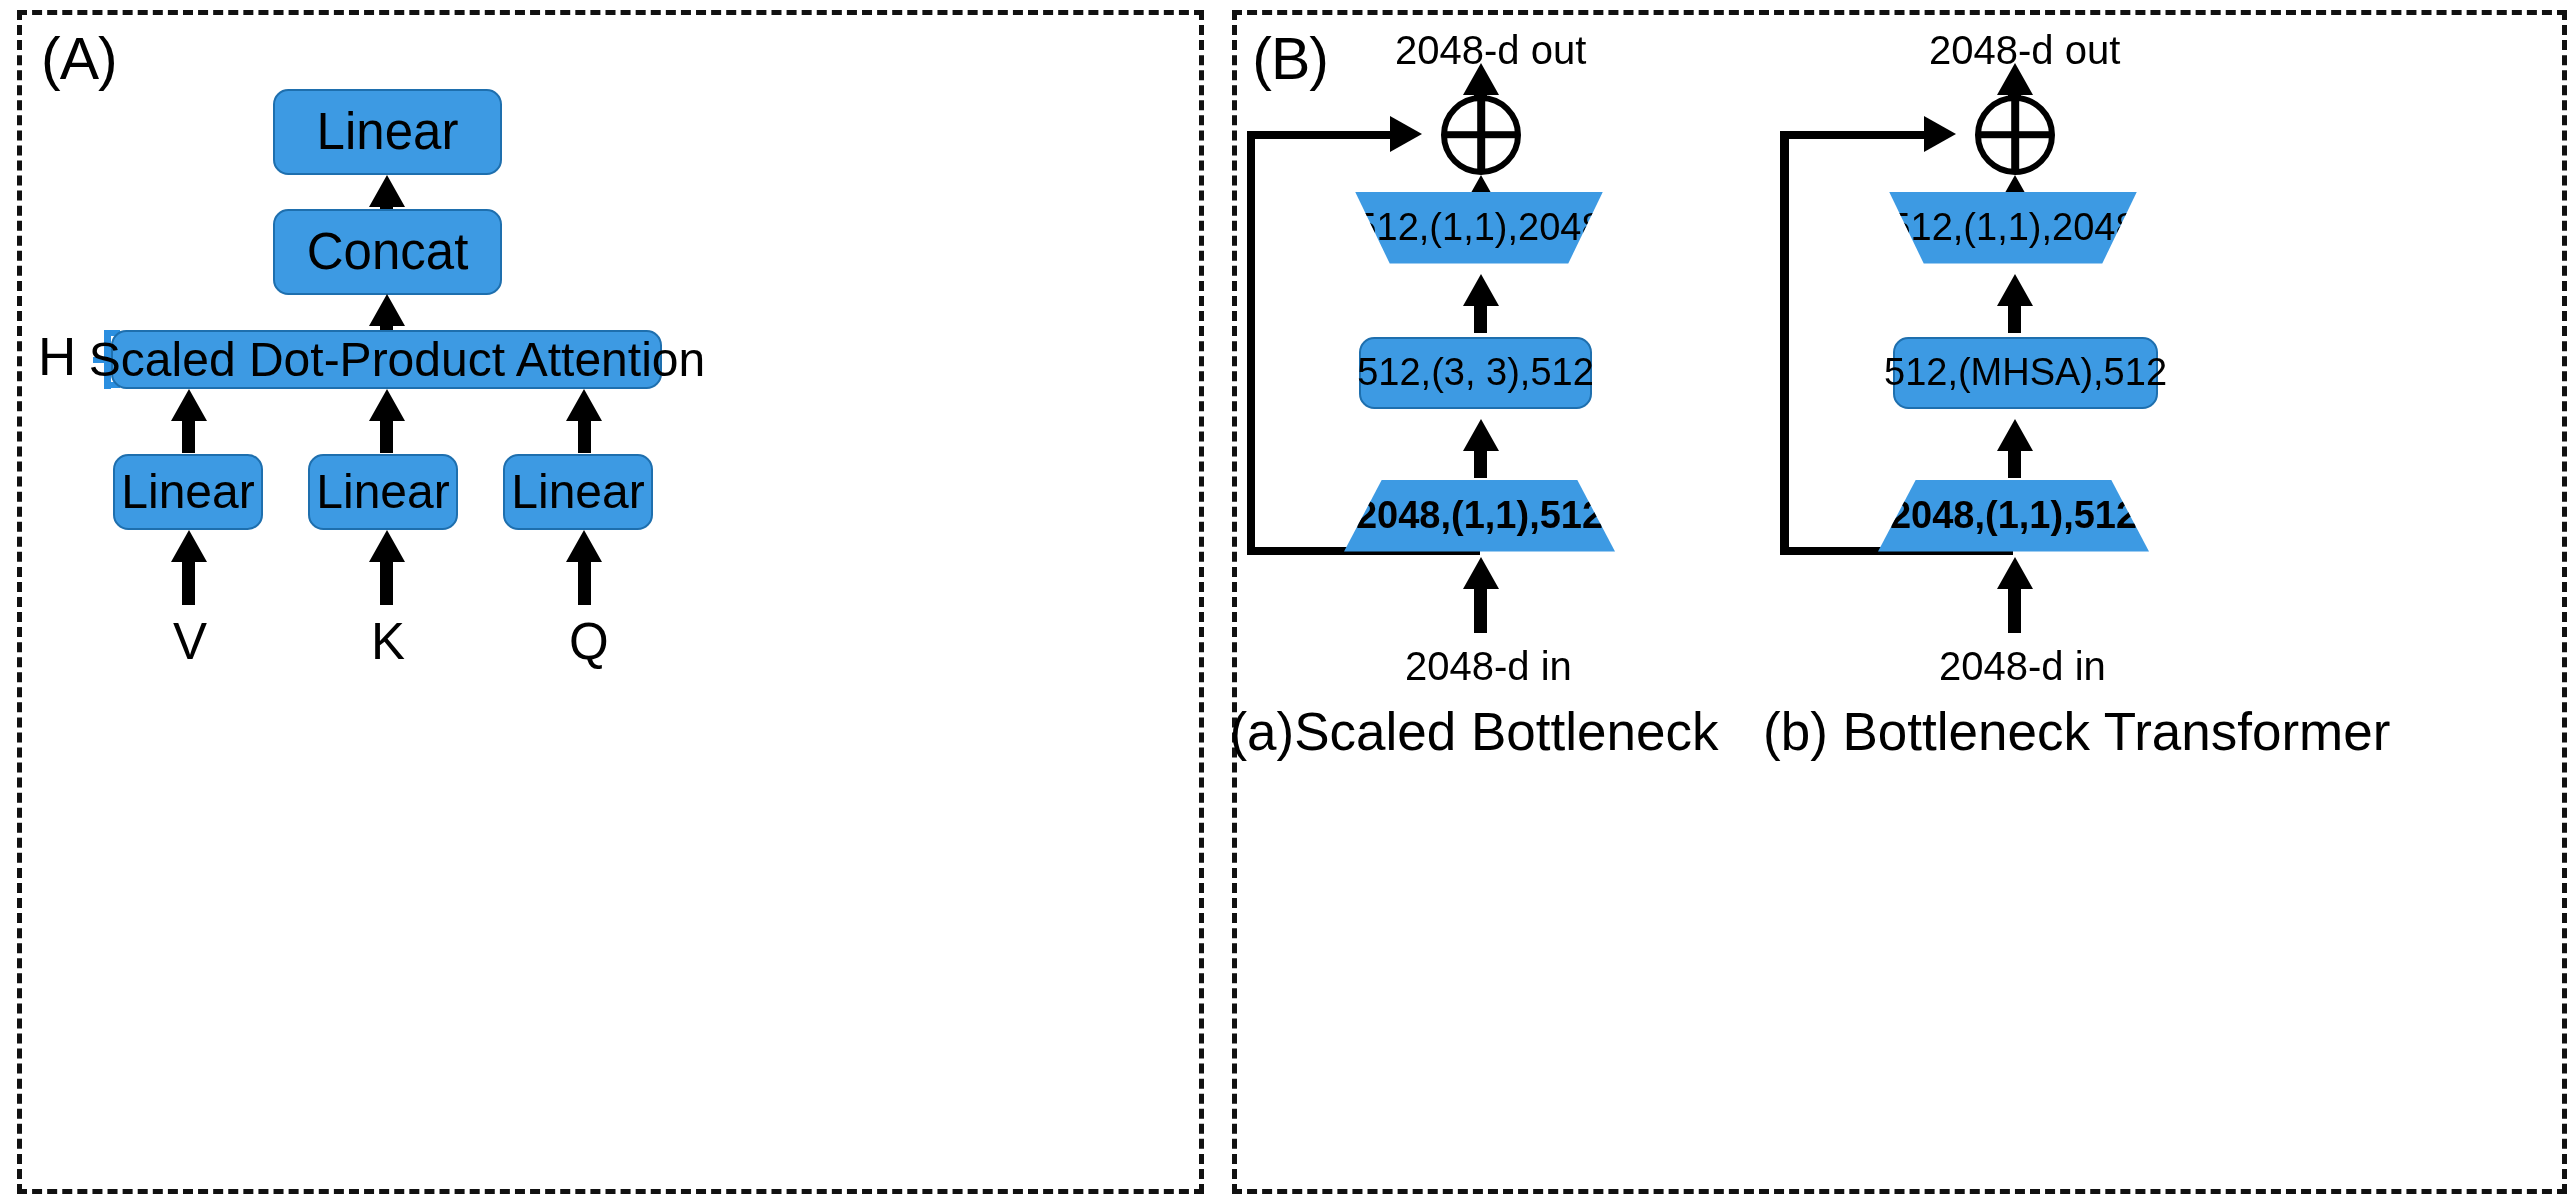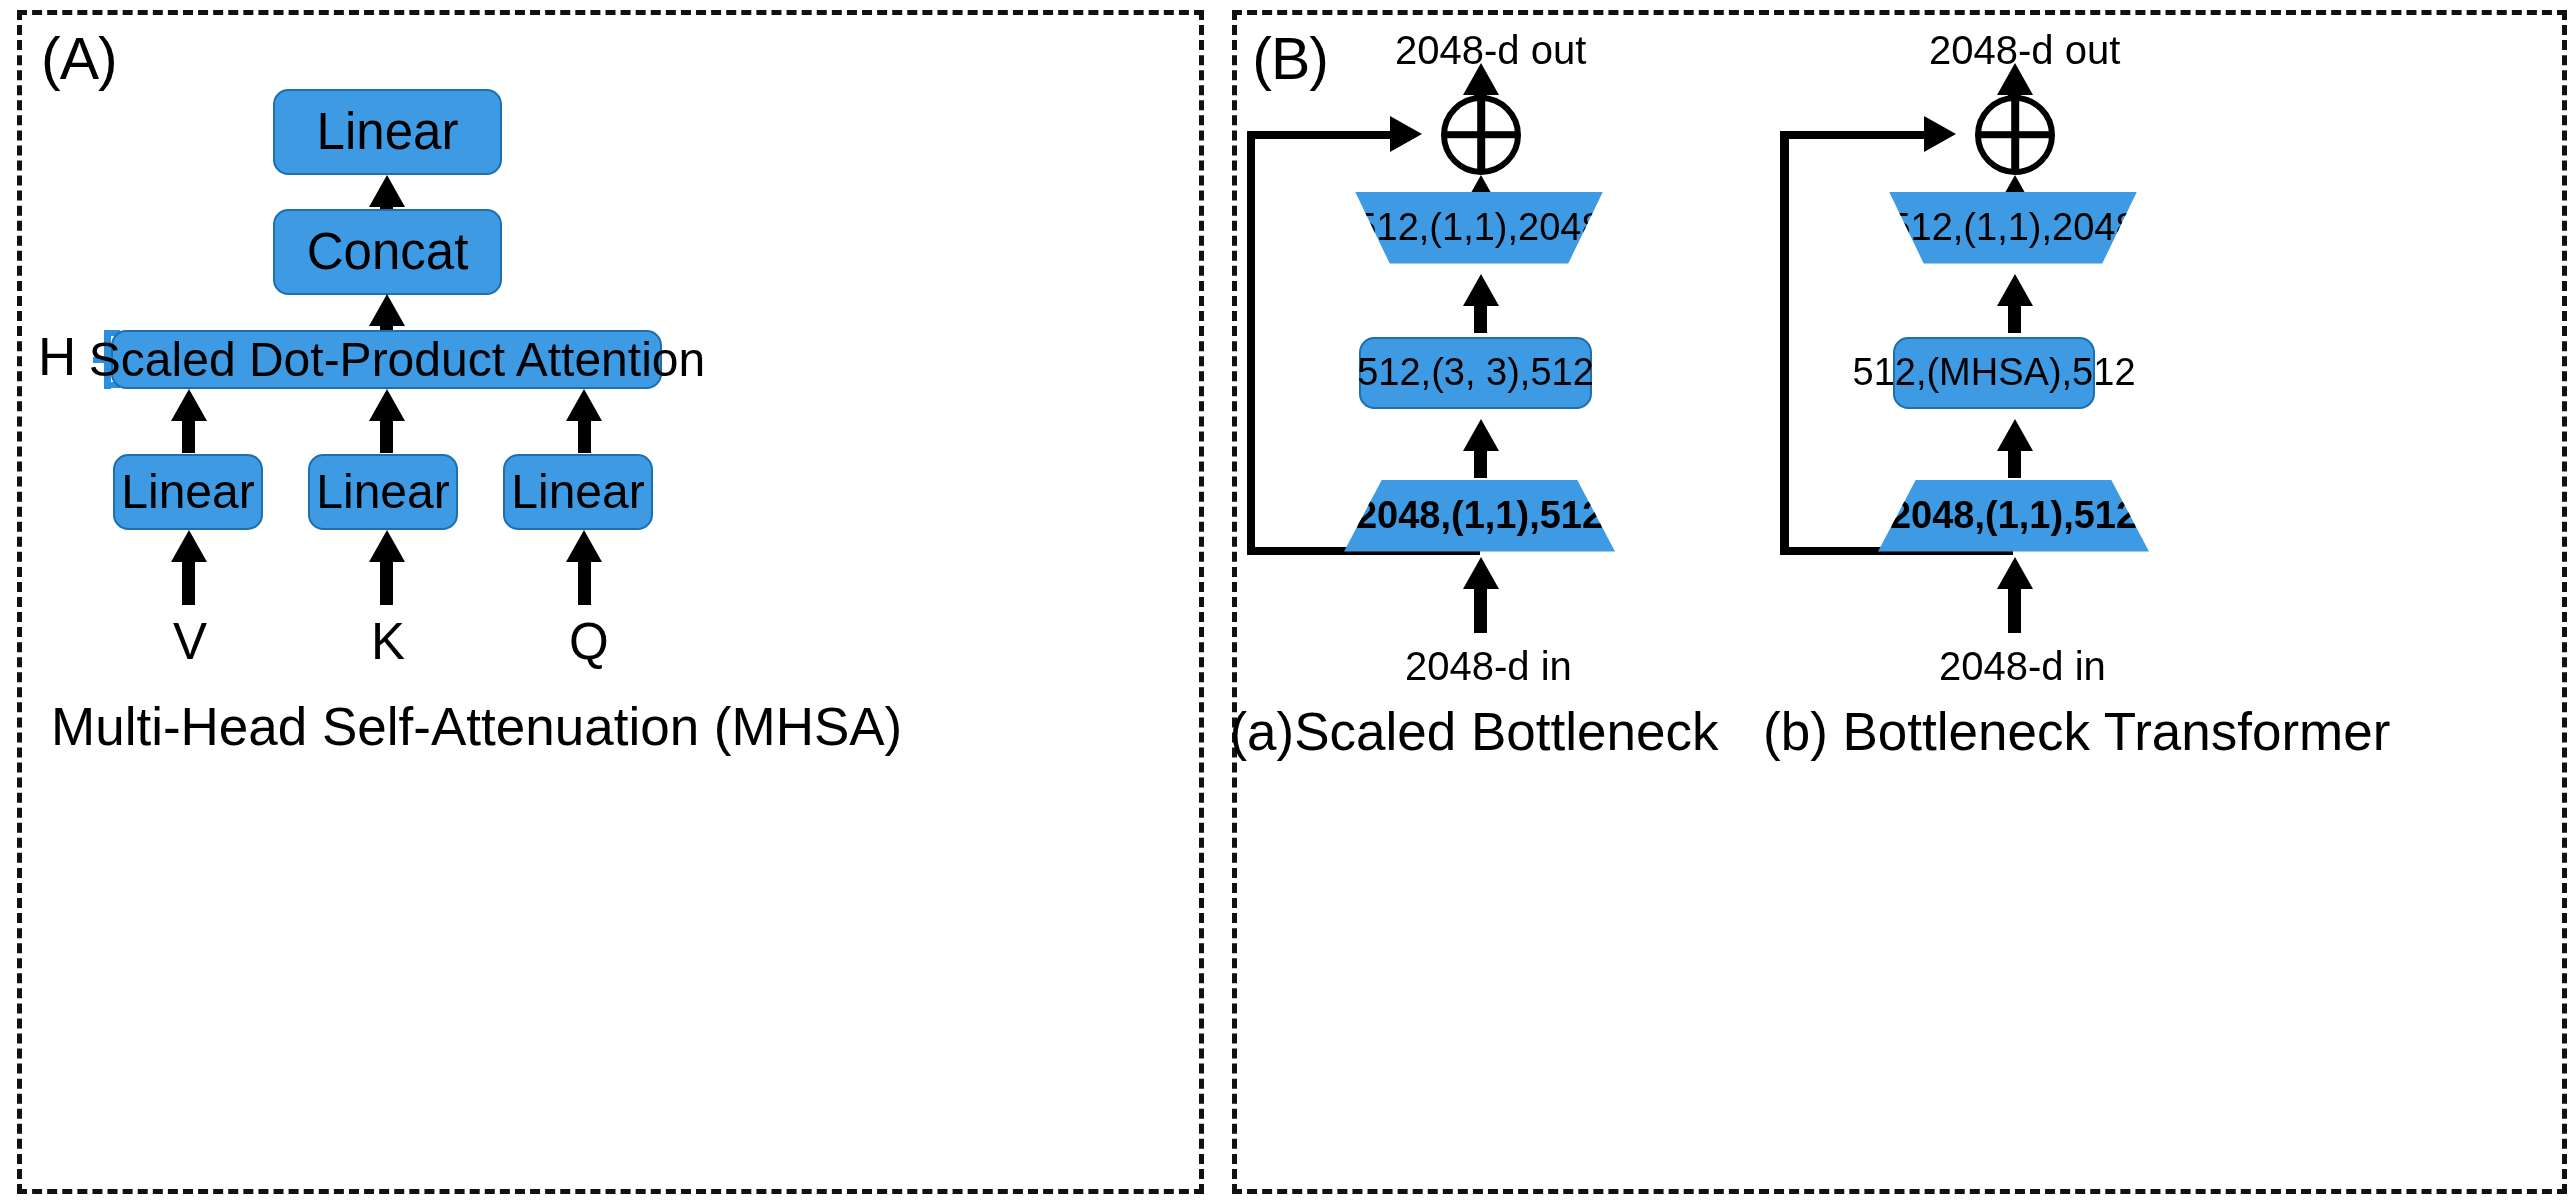--- a/index.html
+++ b/index.html
@@ -208,21 +208,20 @@
     </div>
     <div>
       <div class="arrow-shaft" style="left:556px; top:542px; height:48px;"></div>
       <div class="arrow-head" style="left:544px; top:515px;"></div>
     </div>
 
     <div class="vkq" style="left:151px; top:601px;">V</div>
     <div class="vkq" style="left:349px; top:601px;">K</div>
     <div class="vkq" style="left:547px; top:601px;">Q</div>
 
-    <div class="caption" style="left:29px; top:685px;">Multi-Head Self-Attenuation (MHSA)</div>
   </div>
 
   <div class="panel" id="panel-b">
 
     <div class="panel-tag" style="left:15.3px; top:15.3px;">(B)</div>
 
     <div>
 
       <div class="io-text" style="left:158px; top:15.3px;">2048-d out</div>
 
@@ -300,21 +299,21 @@
         <div class="arrow-head" style="left:760px; top:160px;"></div>
       </div>
 
       <div class="trap down" style="left:652px; top:177px; width:248px; height:72px; font-size:38px;">512,(1,1),2048</div>
 
       <div>
         <div class="arrow-shaft" style="left:771px; top:286px; height:32px;"></div>
         <div class="arrow-head" style="left:760px; top:259px;"></div>
       </div>
 
-      <div class="node" style="left:656px; top:322px; width:202px; height:72px; font-size:38px;">512,(MHSA),512</div>
+      <div class="node" style="left:656px; top:322px; width:265px; height:72px; font-size:38px;">512,(MHSA),512</div>
 
       <div>
         <div class="arrow-shaft" style="left:771px; top:431px; height:32px;"></div>
         <div class="arrow-head" style="left:760px; top:404px;"></div>
       </div>
 
       <div class="trap up" style="left:641px; top:465px; width:271px; height:72px; font-size:38px;">2048,(1,1),512</div>
 
       <div>
         <div class="arrow-shaft" style="left:771px; top:568px; height:50px;"></div>

